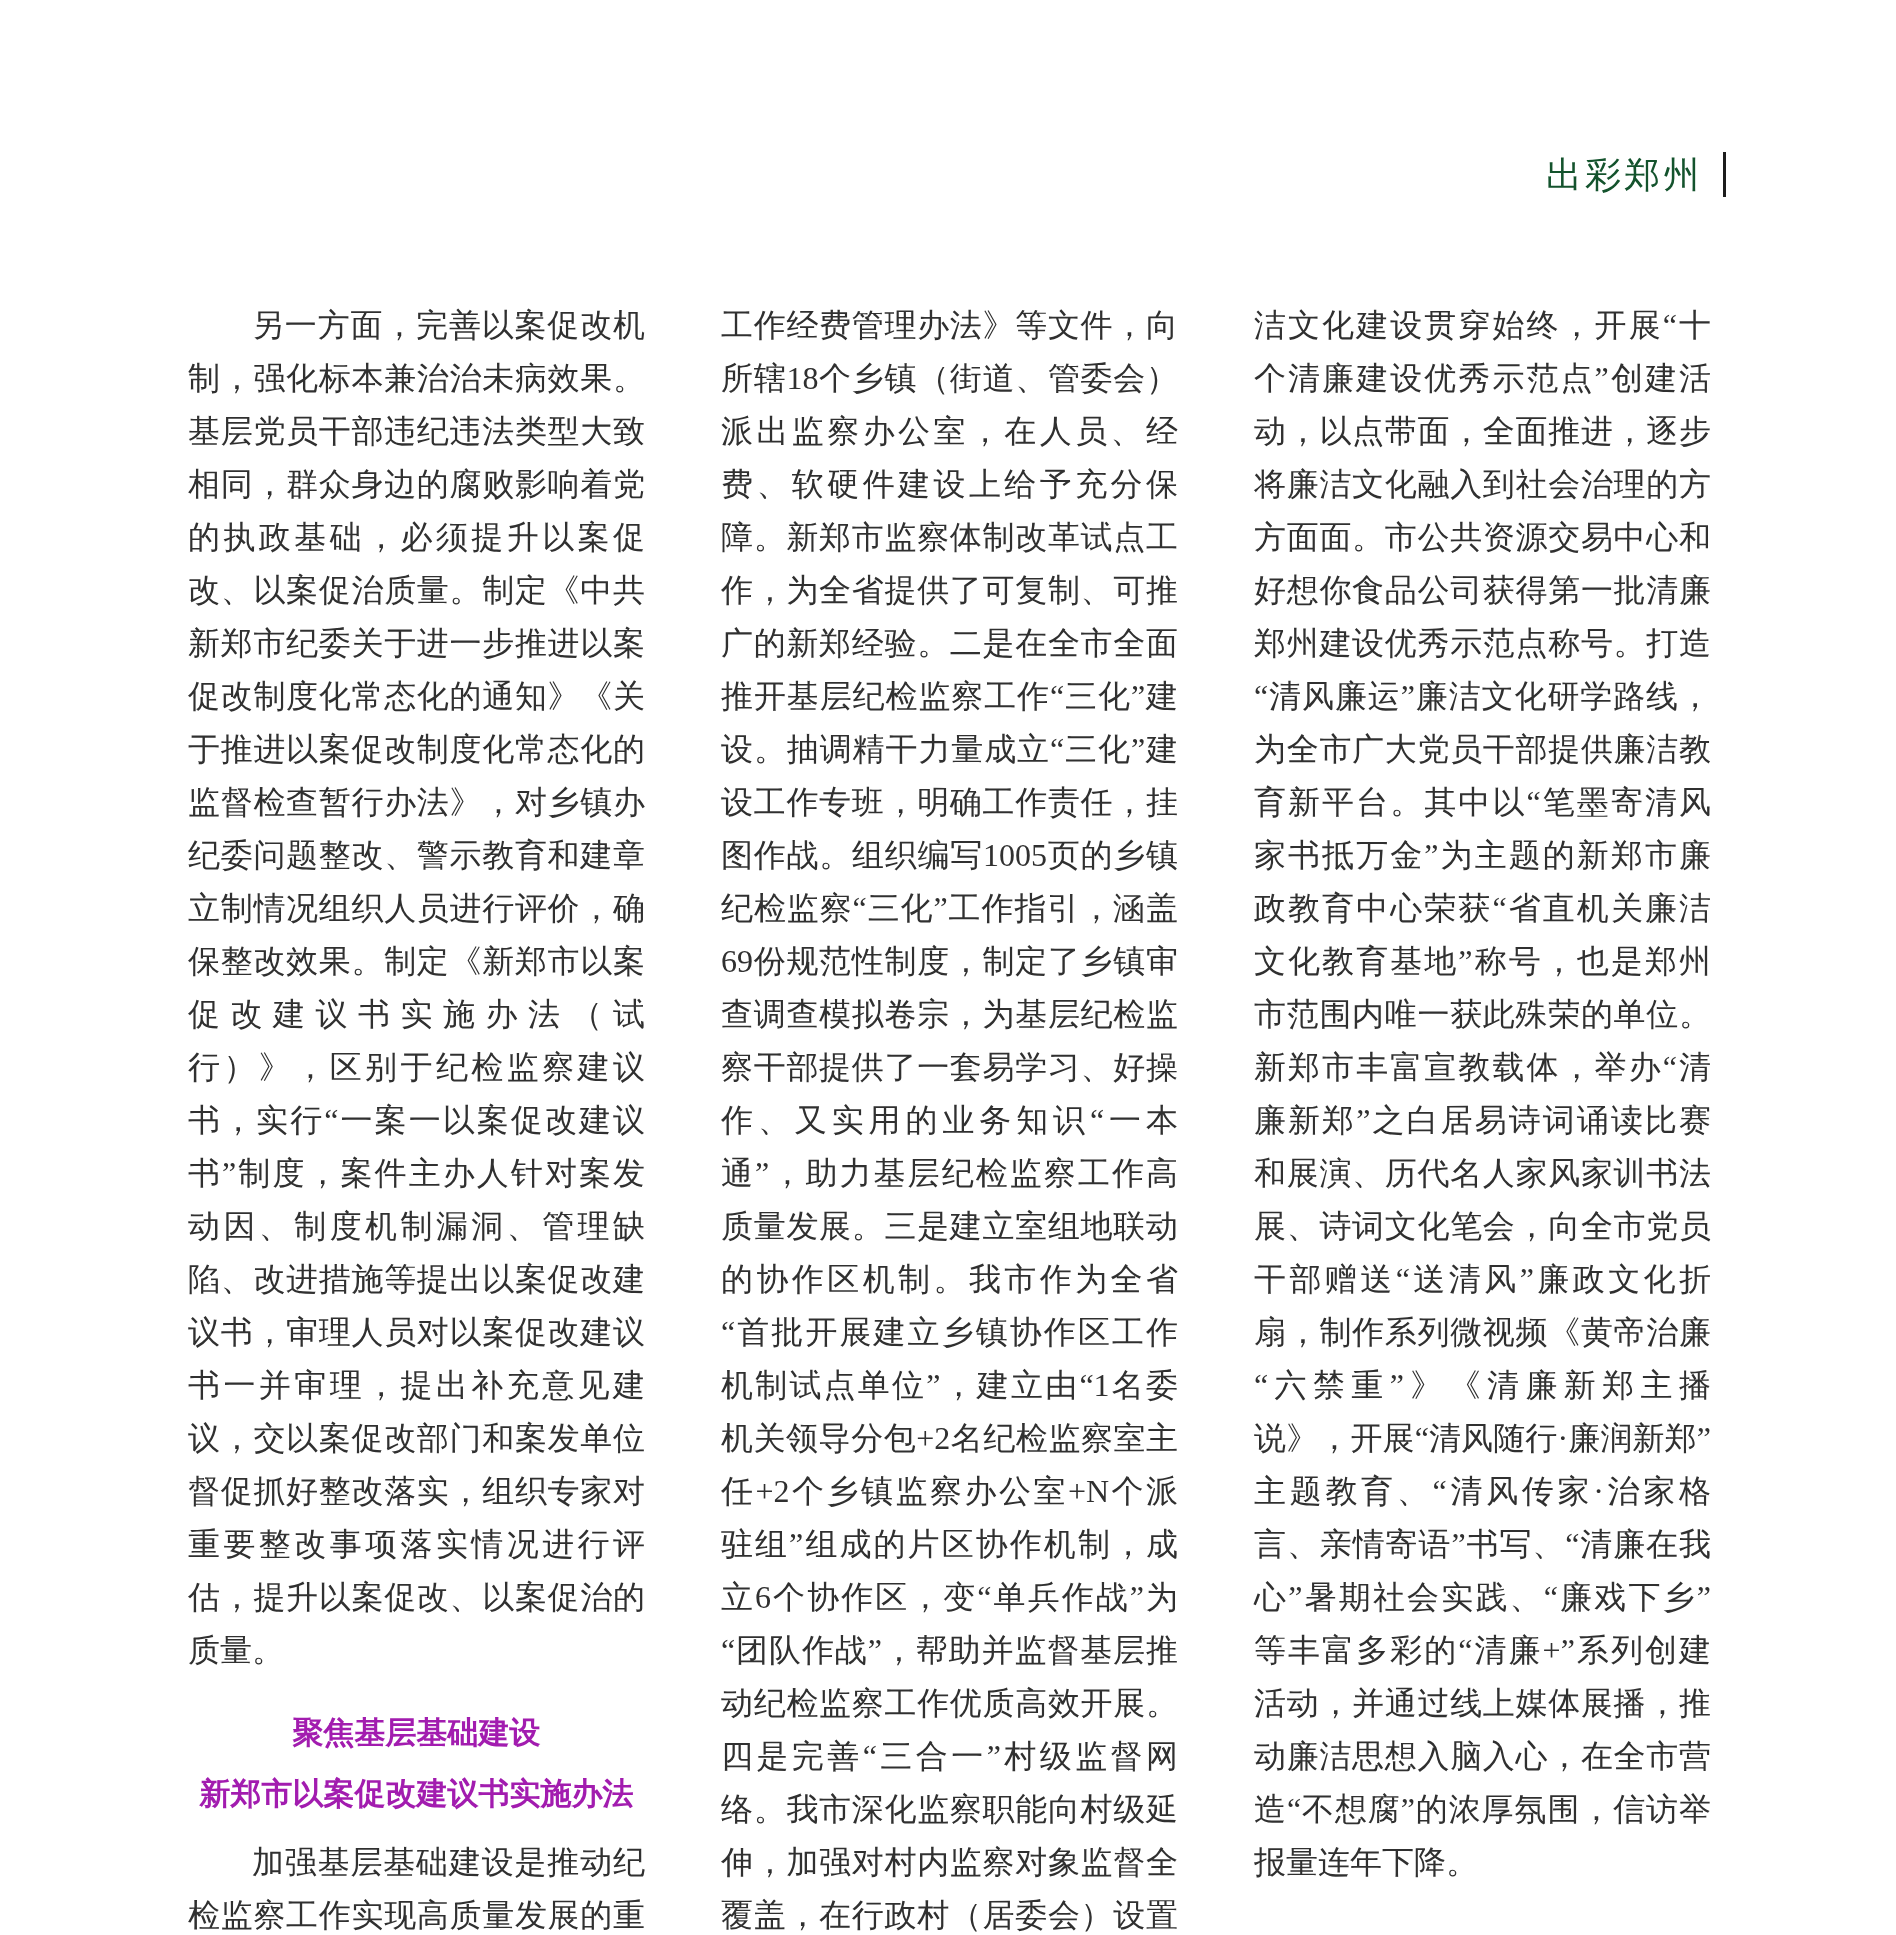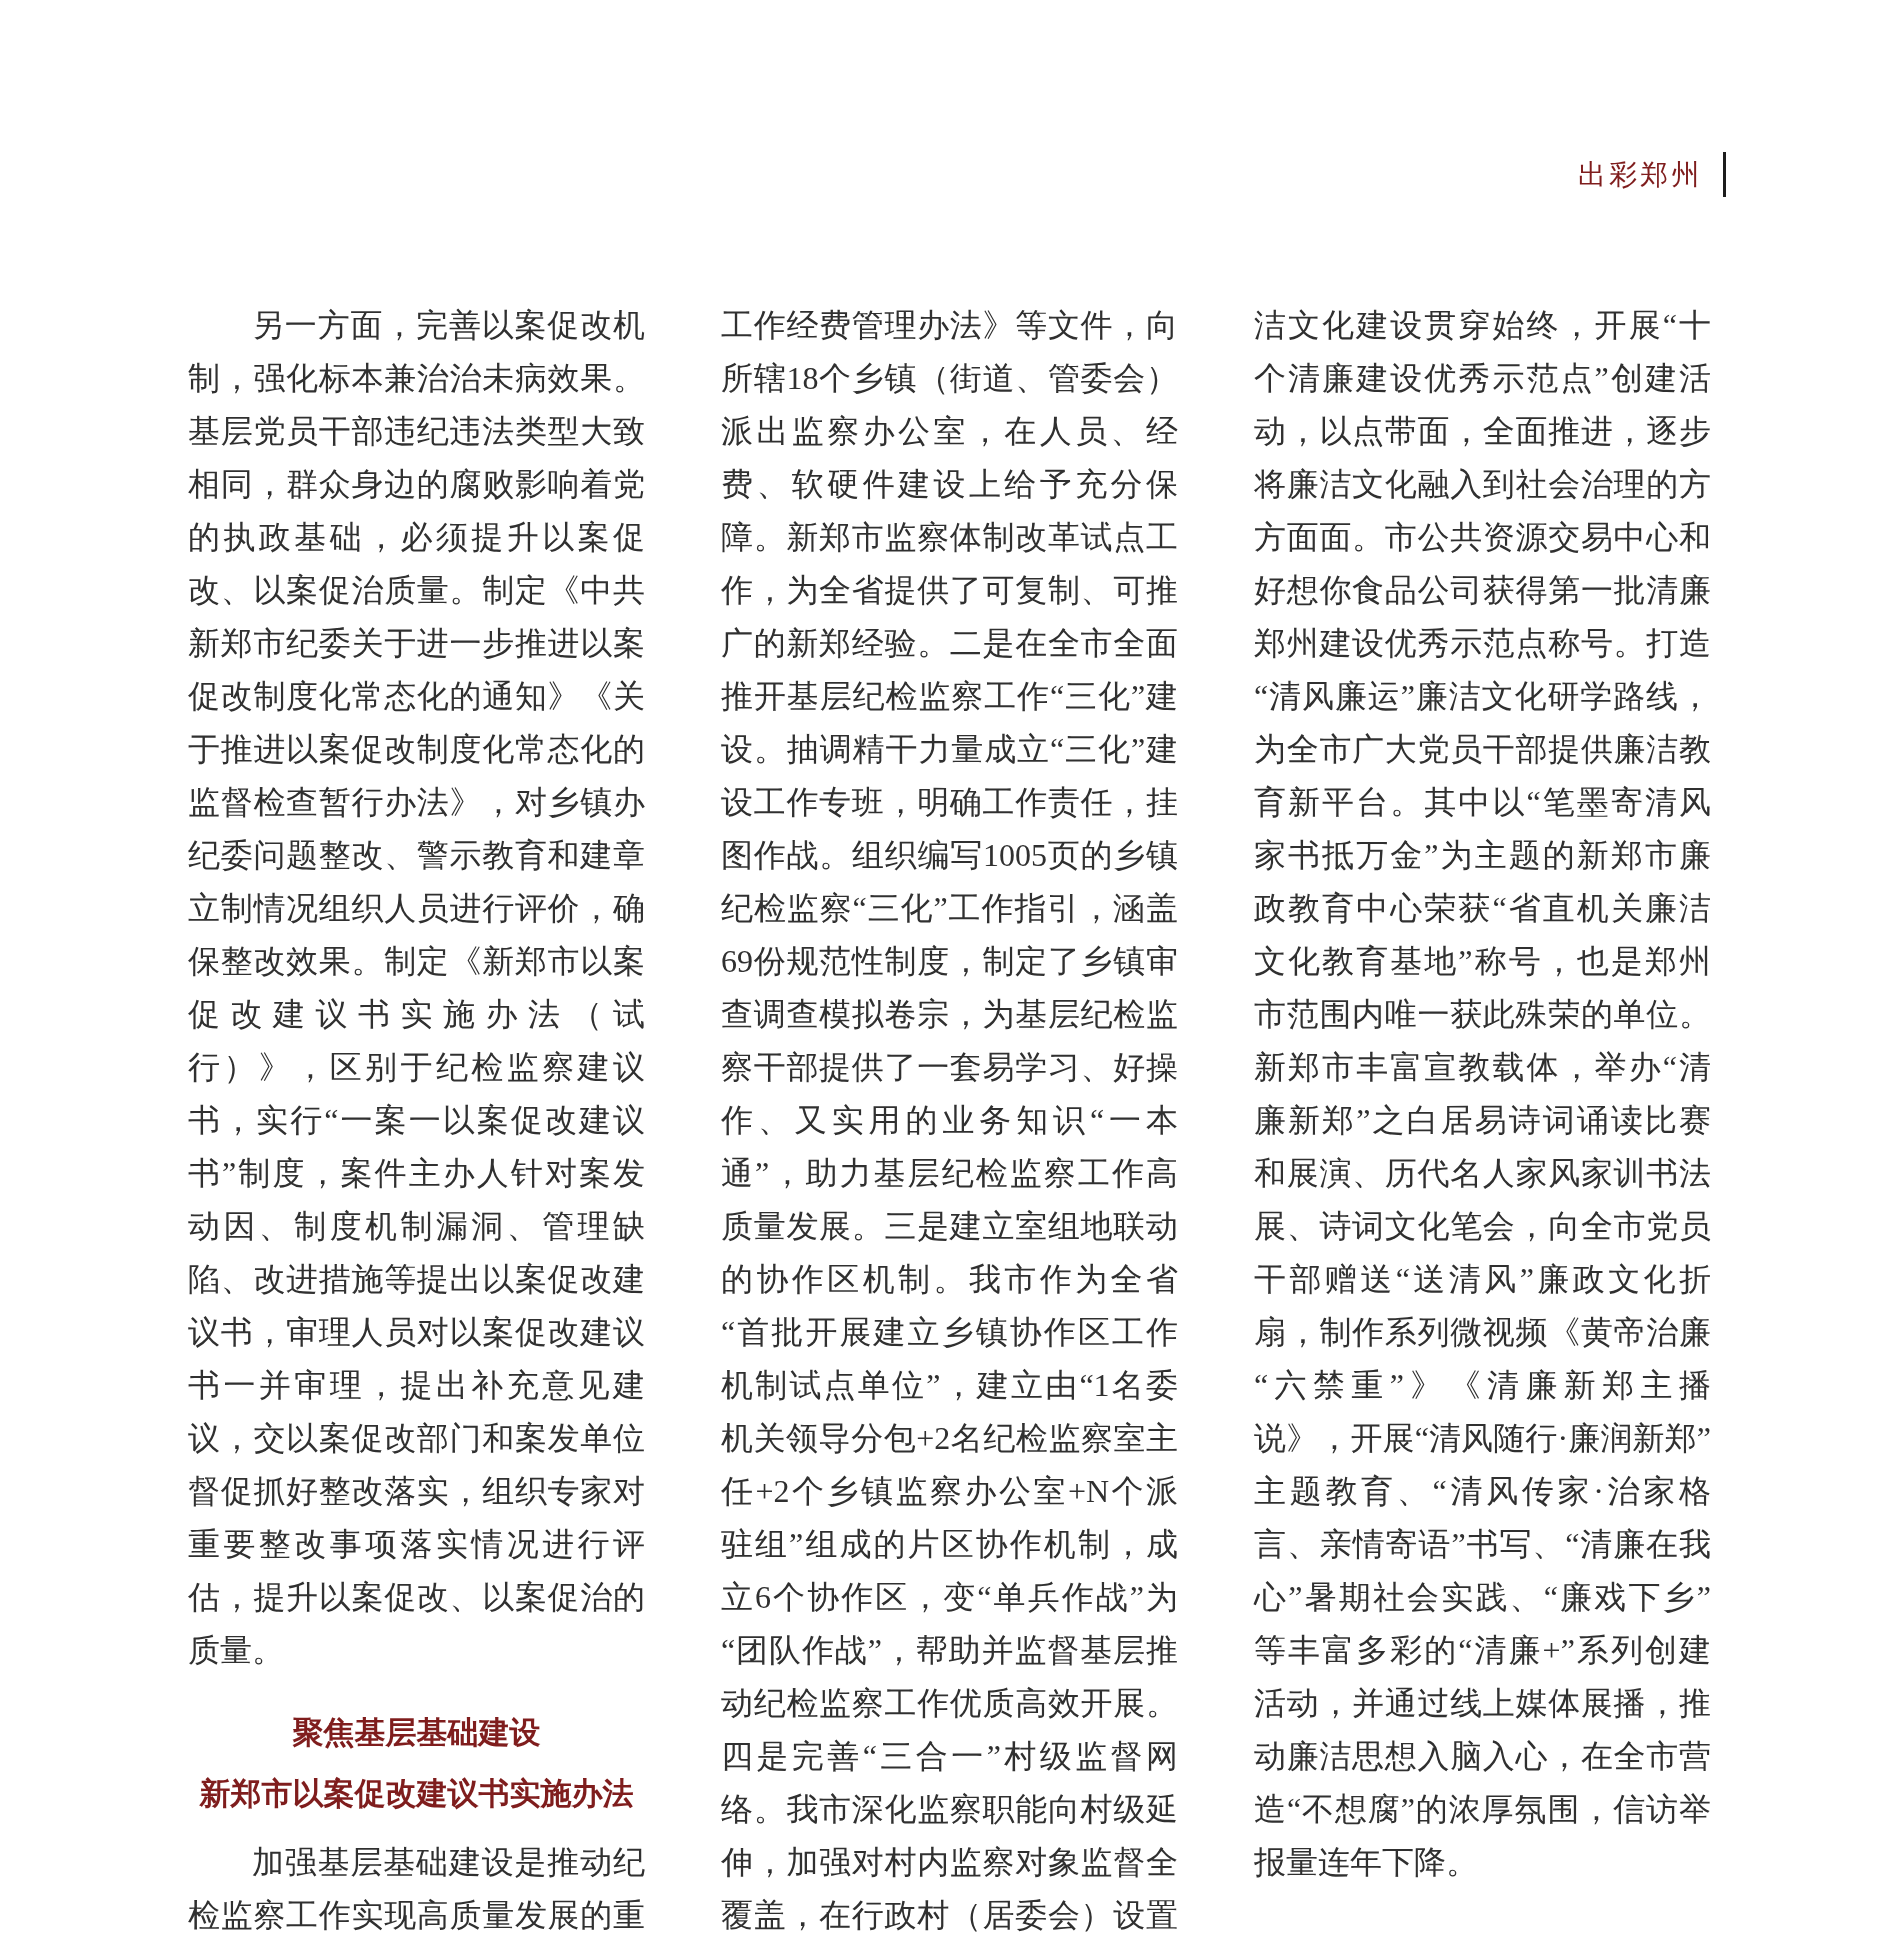--- a/index.html
+++ b/index.html
@@ -19,22 +19,22 @@
   
   .page-header {
     position: absolute;
     top: 152px;
     right: 170px;
     display: flex;
     align-items: center;
     gap: 20px;
   }
   .header-title {
-    color: #7f1d1d;
-    font-size: 28px;
+    color: #14532d;
+    font-size: 36px;
     letter-spacing: 3.1px;
     line-height: 1;
     font-family: Liberation Serif, serif;
     white-space: nowrap;
   }
   .header-bar {
     width: 3.5px;
     height: 45px;
     background: #1d1d1d;
   }
@@ -57,21 +57,21 @@
     text-justify: inter-character;
   }
   .col p { margin: 12px; }
   .indent { text-indent: 2em; }
 
   .col-heading {
     margin: 25px 0 11px 0;
     text-align: center;
     font-family: "Liberation Sans", "DejaVu Sans", sans-serif;
     font-weight: bold;
-    color: #7f1d1d;
+    color: #a21caf;
     font-size: 31px;
     line-height: 61px;
     text-indent: 0;
   }
   .col-heading div { text-indent: 0; }
 
   .para-gap { margin-top: 77px !important; }
 </style>
 </head>
 <body>

